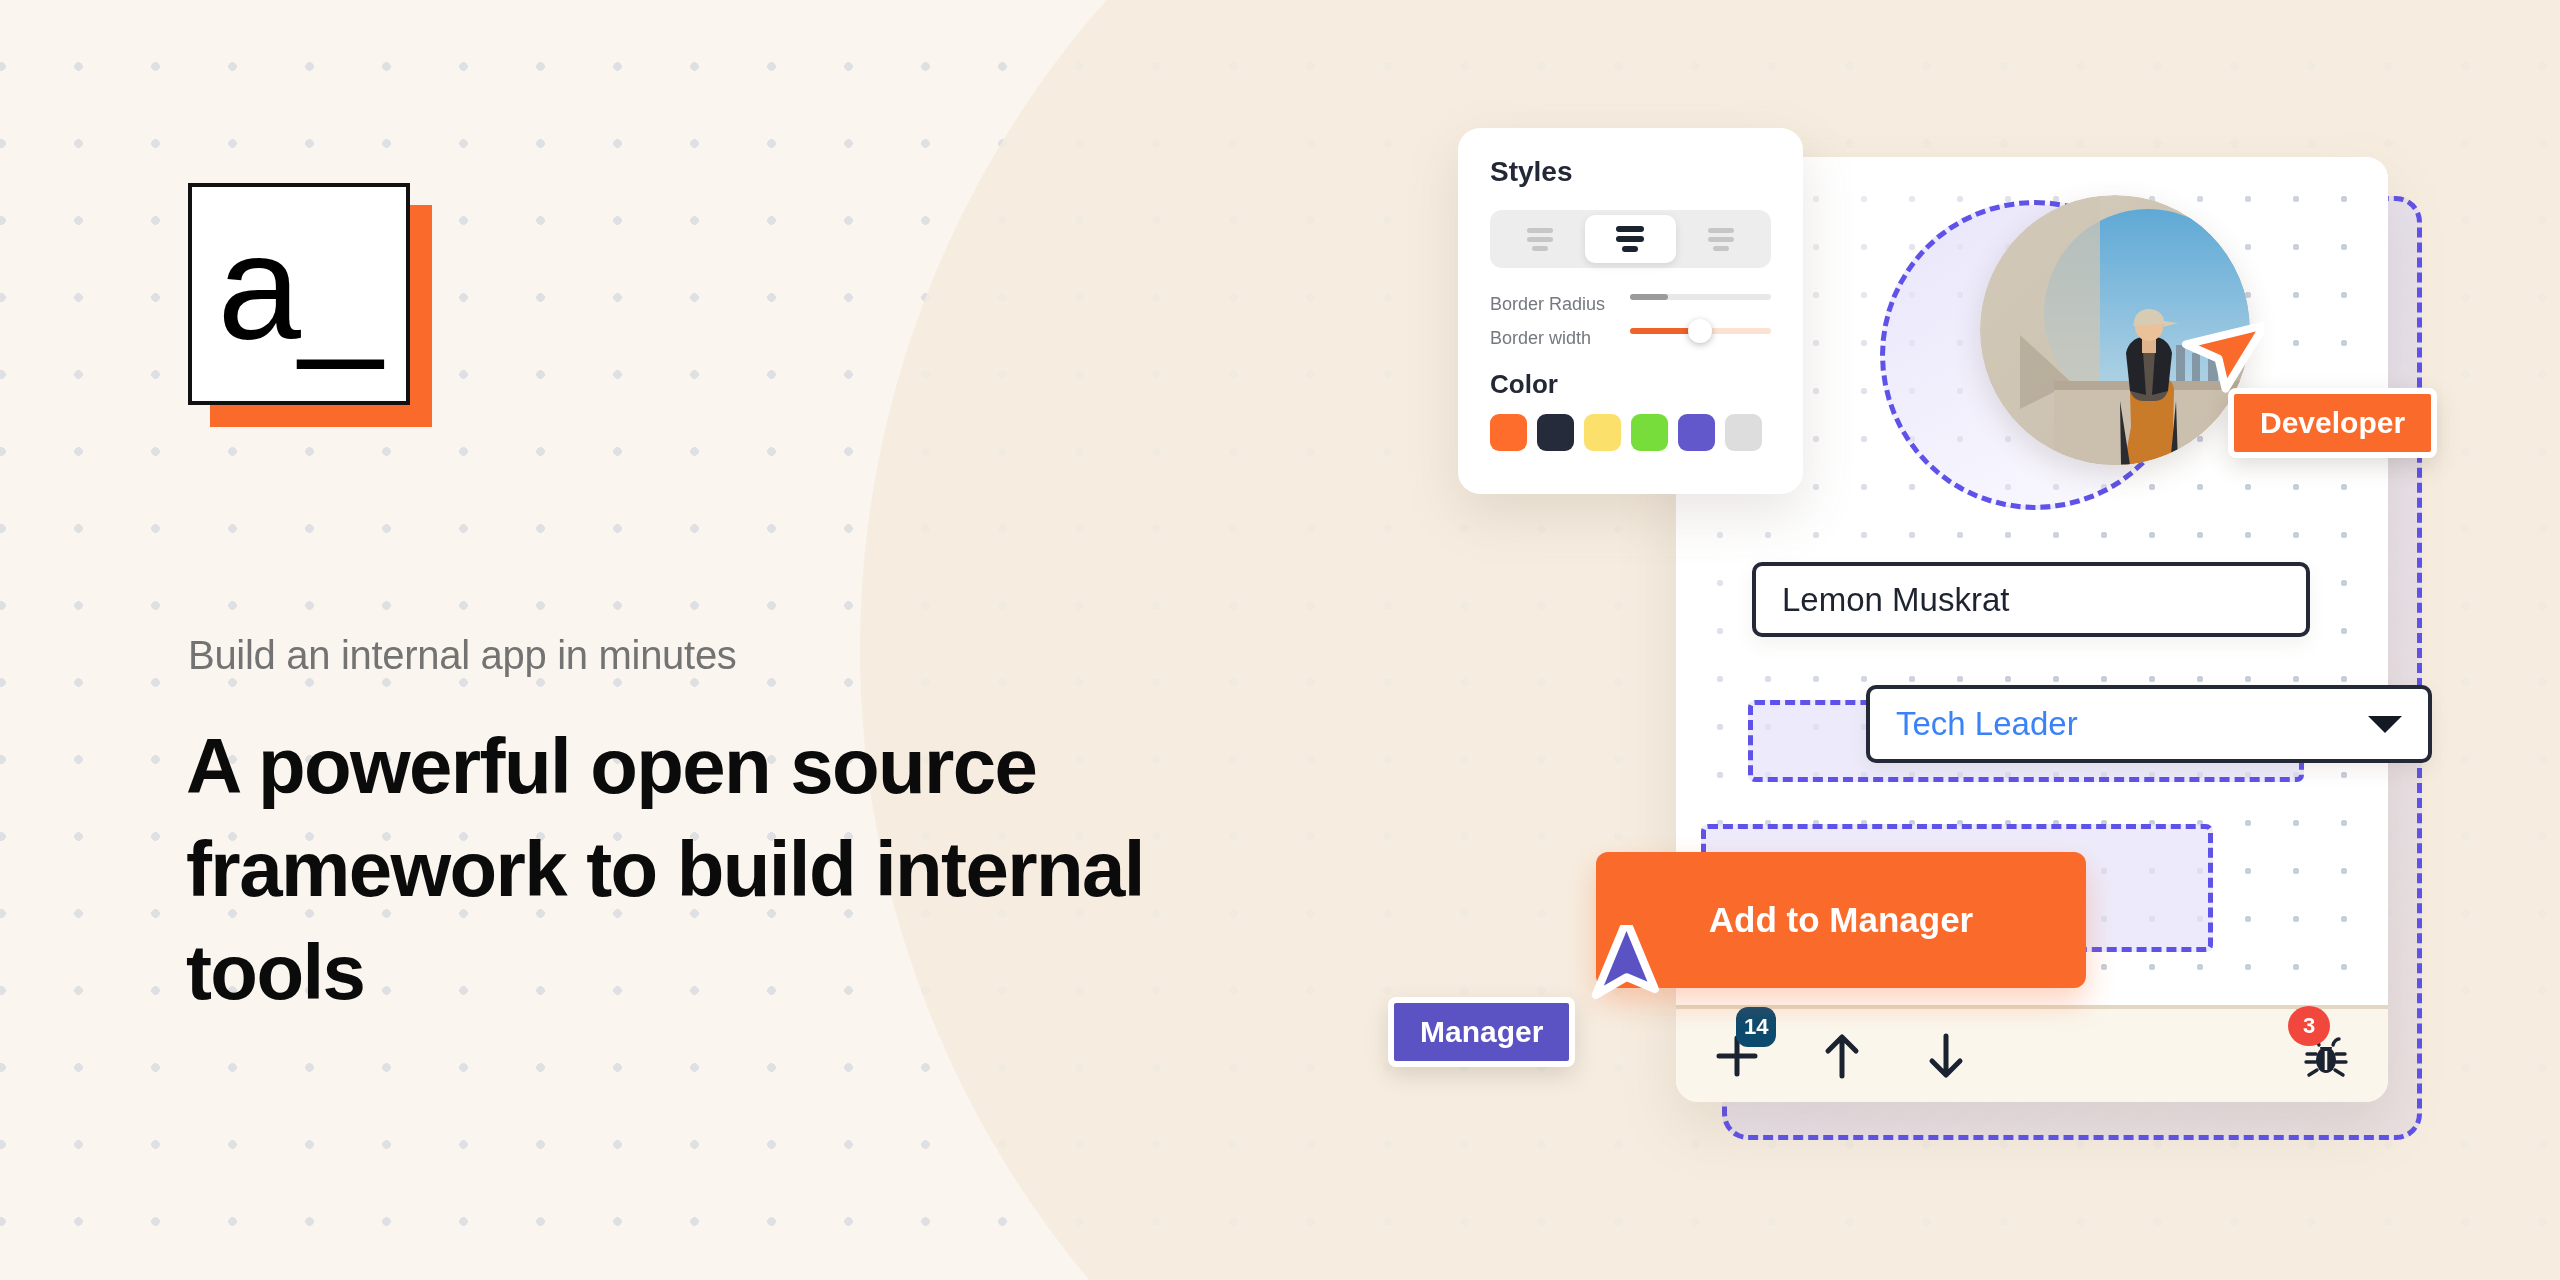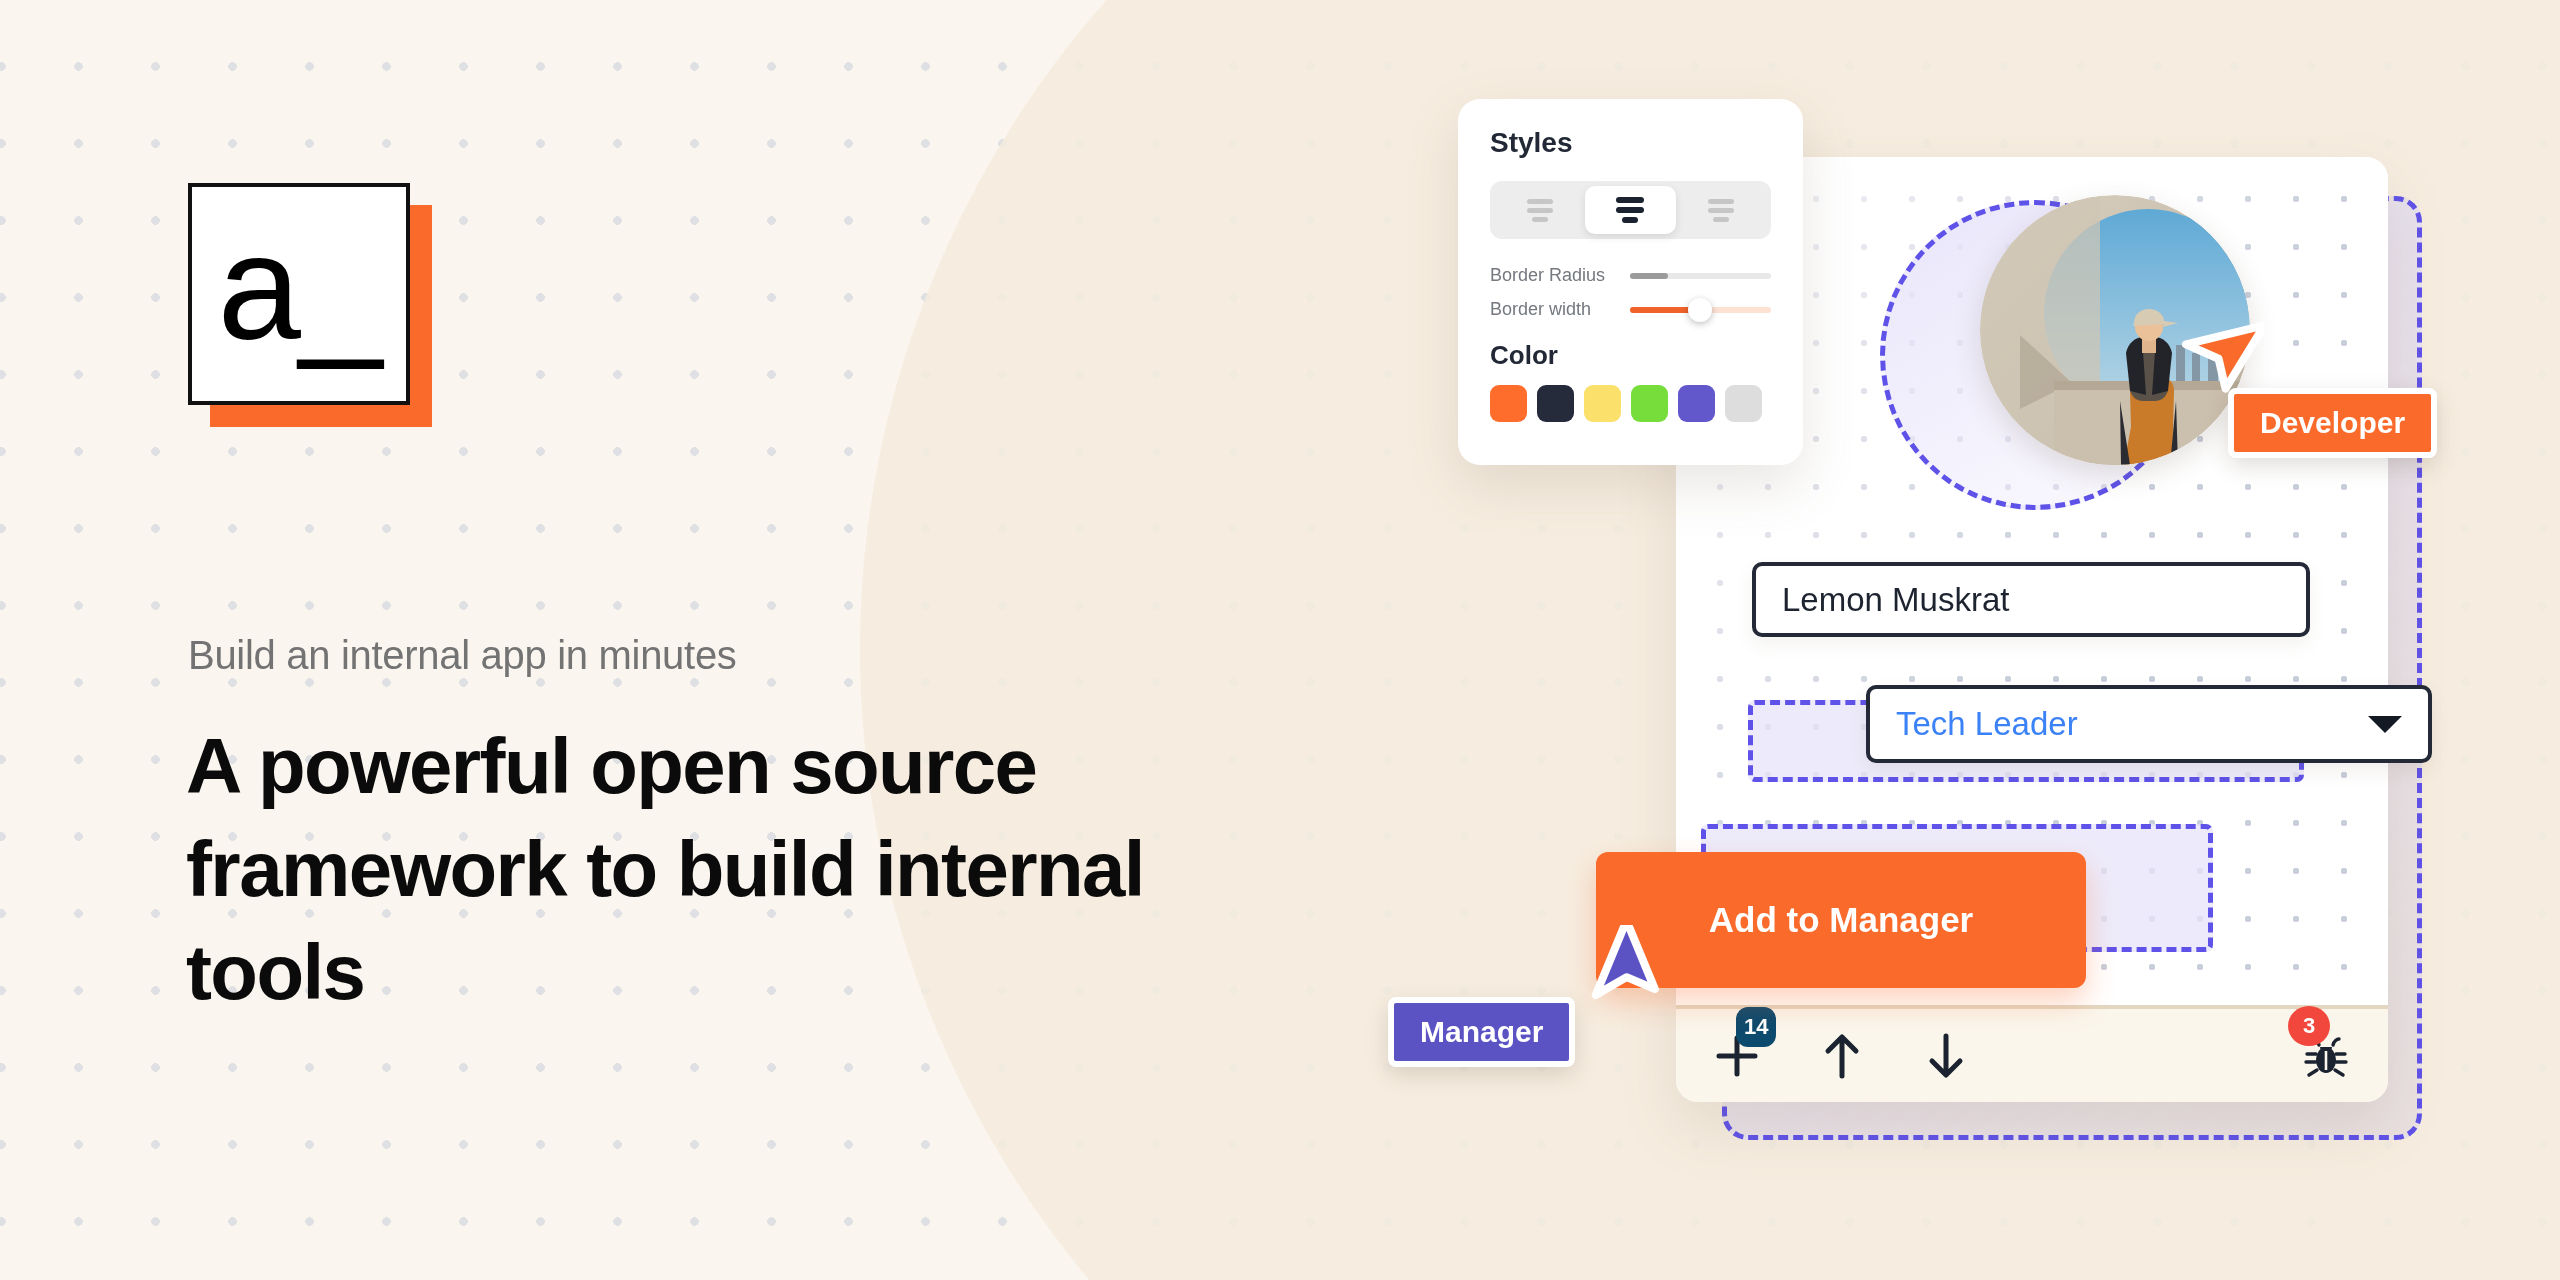--- a/index.html
+++ b/index.html
@@ -184,21 +184,21 @@
     display:flex; align-items:center; justify-content:center;
   }
   .badge.orange{ background:#0c4a6e; }
   .badge.red{ background:#F1473C; border-radius:50%; left:-14px; top:-26px; width:42px; padding:0; }
   #f-plus{ margin-right:60px; }
   #f-up{ margin-right:60px; }
   #f-bug{ margin-left:auto; }
 
   
   #styles-panel{
-    position:absolute; left:1458px; top:99px;
+    position:absolute; left:1458px; top:128px;
     width:345px; height:366px;
     background:#fff; border-radius:22px;
     box-shadow:0 20px 54px rgba(120,100,80,.16);
     padding:28px 32px;
     z-index:9;
   }
   #styles-title{ font-size:28px; font-weight:bold; color:#222836; margin-bottom:22px; }
   #seg-control{
     width:281px; height:58px; background:#EDEDED; border-radius:12px;
     display:flex; align-items:center; padding:5px; margin-bottom:26px;
@@ -207,21 +207,21 @@
     flex:1; height:48px; border-radius:10px;
     display:flex; flex-direction:column; align-items:center; justify-content:center; gap:4px;
     cursor:pointer;
   }
   .seg.active{ background:#fff; box-shadow:0 3px 9px rgba(0,0,0,.10); }
   .seg .ln{ height:5px; border-radius:3px; background:#C6C6C6; }
   .seg.active .ln{ background:#1B2230; height:6px; }
   .seg .l1{width:26px;} .seg .l2{width:26px;} .seg .l3{width:16px;}
   .seg.active .l1{width:28px;} .seg.active .l2{width:28px;} .seg.active .l3{width:16px;}
 
-  .slider-row{ display:flex; align-items:center; margin-bottom:13px; }
+  .slider-row{ display:flex; margin-bottom:13px; }
   .slider-label{ width:140px; font-size:18px; color:#74787F; }
   .track{ flex:1; height:6px; border-radius:4px; position:relative; }
   .track .fill{ position:absolute; left:0; top:0; height:6px; border-radius:4px; }
   #track-radius{ background:#E8E8E8; }
   #track-radius .fill{ background:#9B9B9B; width:27%; }
   #track-width{ background:#FDE2D4; }
   #track-width .fill{ background:#F0622A; width:45%; }
   #thumb-width{
     position:absolute; left:41%; top:-9px; width:24px; height:24px;
     background:#fff; border-radius:50%; box-shadow:0 2px 7px rgba(0,0,0,.25);

